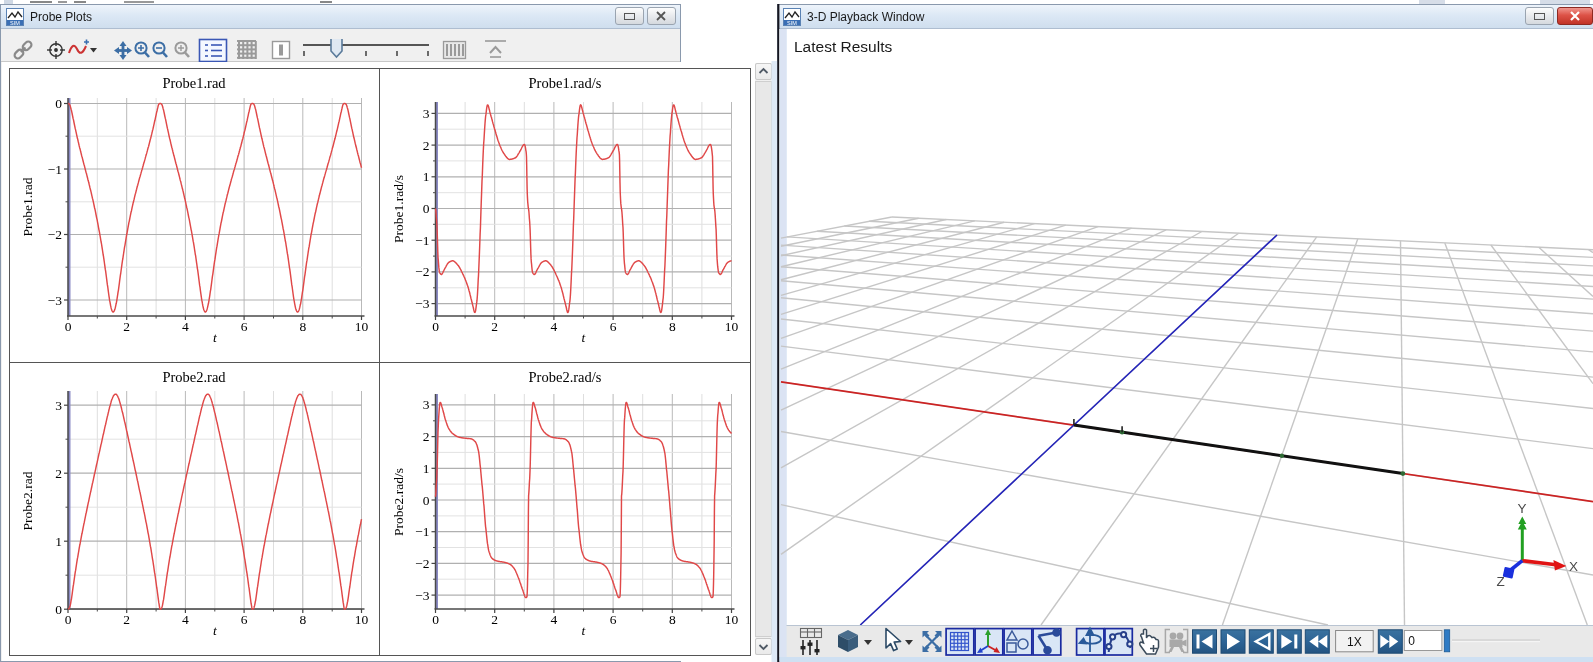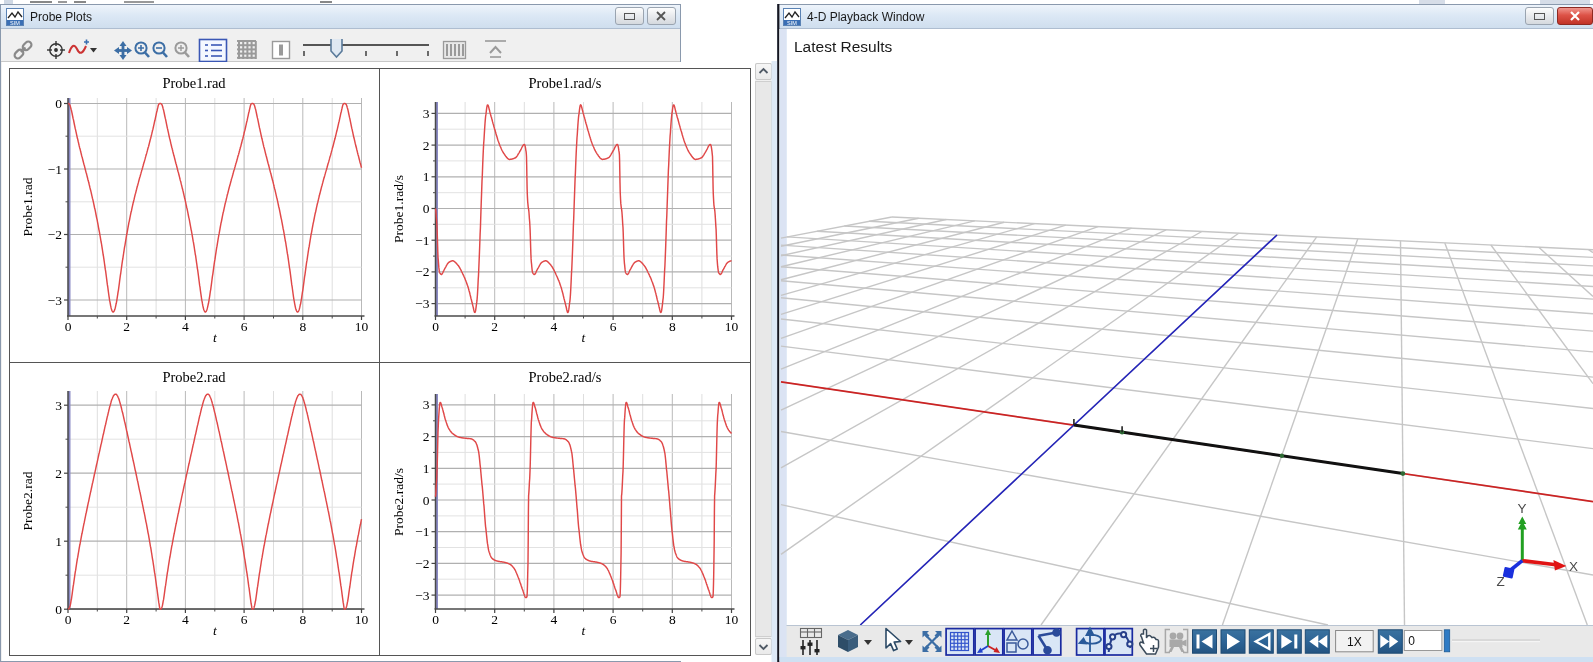--- a/index.html
+++ b/index.html
@@ -384,21 +384,21 @@
 </div>
 
 <div class="win" style="left:777px;top:4px;width:820px;height:658px;background:#cfe0f2;border-left:1px solid #8a99ad">
  <div class="tbar">
   <svg width="18" height="18" viewBox="0 0 18 18" style="margin-left:5px">
    <rect x="0.5" y="0.5" width="17" height="17" fill="#fff" stroke="#5a82b4"></rect>
    <path d="M2 10 L6 5 L9 9 L12 4 L16 9" stroke="#222" stroke-width="1.3" fill="none"></path>
    <rect x="1" y="12" width="16" height="5" fill="#3a6fb5"></rect>
    <text x="9" y="16.5" text-anchor="middle" font-size="5.5" fill="#fff" font-family="Liberation Sans">SIM</text>
   </svg>
-  <span class="ttext">4-D Playback Window</span>
+  <span class="ttext">3-D Playback Window</span>
   <div style="position:absolute;right:42px;top:2px;width:29px;height:18px;background:linear-gradient(#fdfdfd,#e8eaed 50%,#d5d9de);border:1px solid #9aa4b0;border-radius:3px">
     <div style="position:absolute;left:8px;top:5px;width:11px;height:7px;border:1.5px solid #555"></div>
       </div>
   <div style="position:absolute;right:3px;top:2px;width:36px;height:18px;background:linear-gradient(#f0958d,#dd5247 45%,#c13327);border:1px solid #8e2a22;border-radius:3px">
     <svg width="34" height="16">
           <path d="M13 4 L21 12 M21 4 L13 12" stroke="#fff" stroke-width="2.2"></path>
         </svg>
       </div>
  </div>
 </div>

